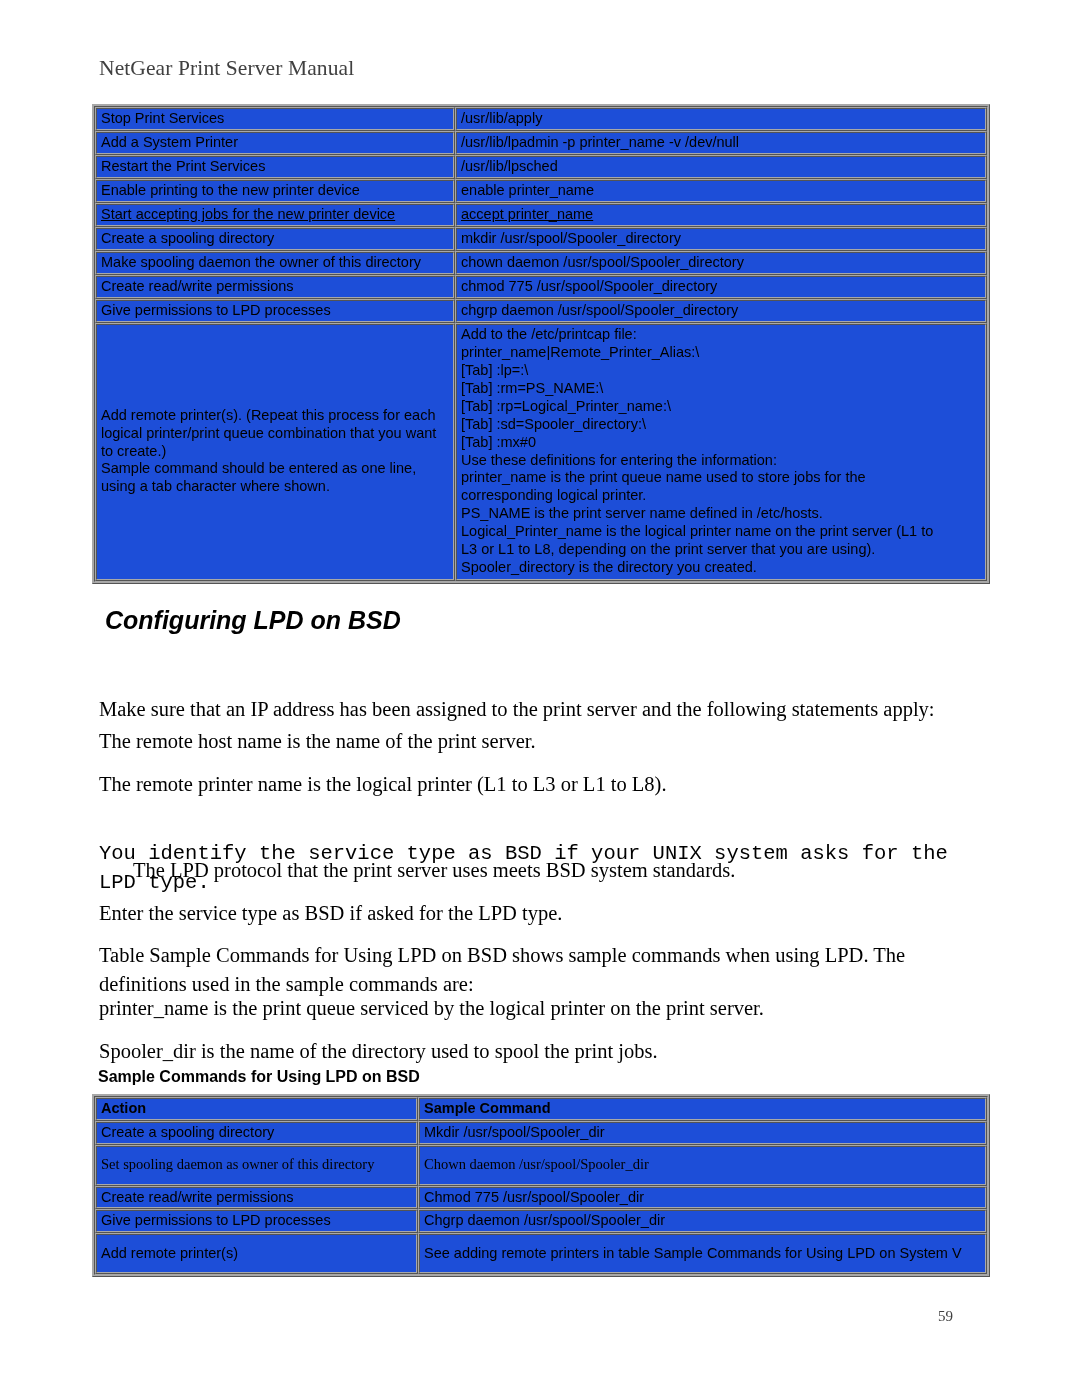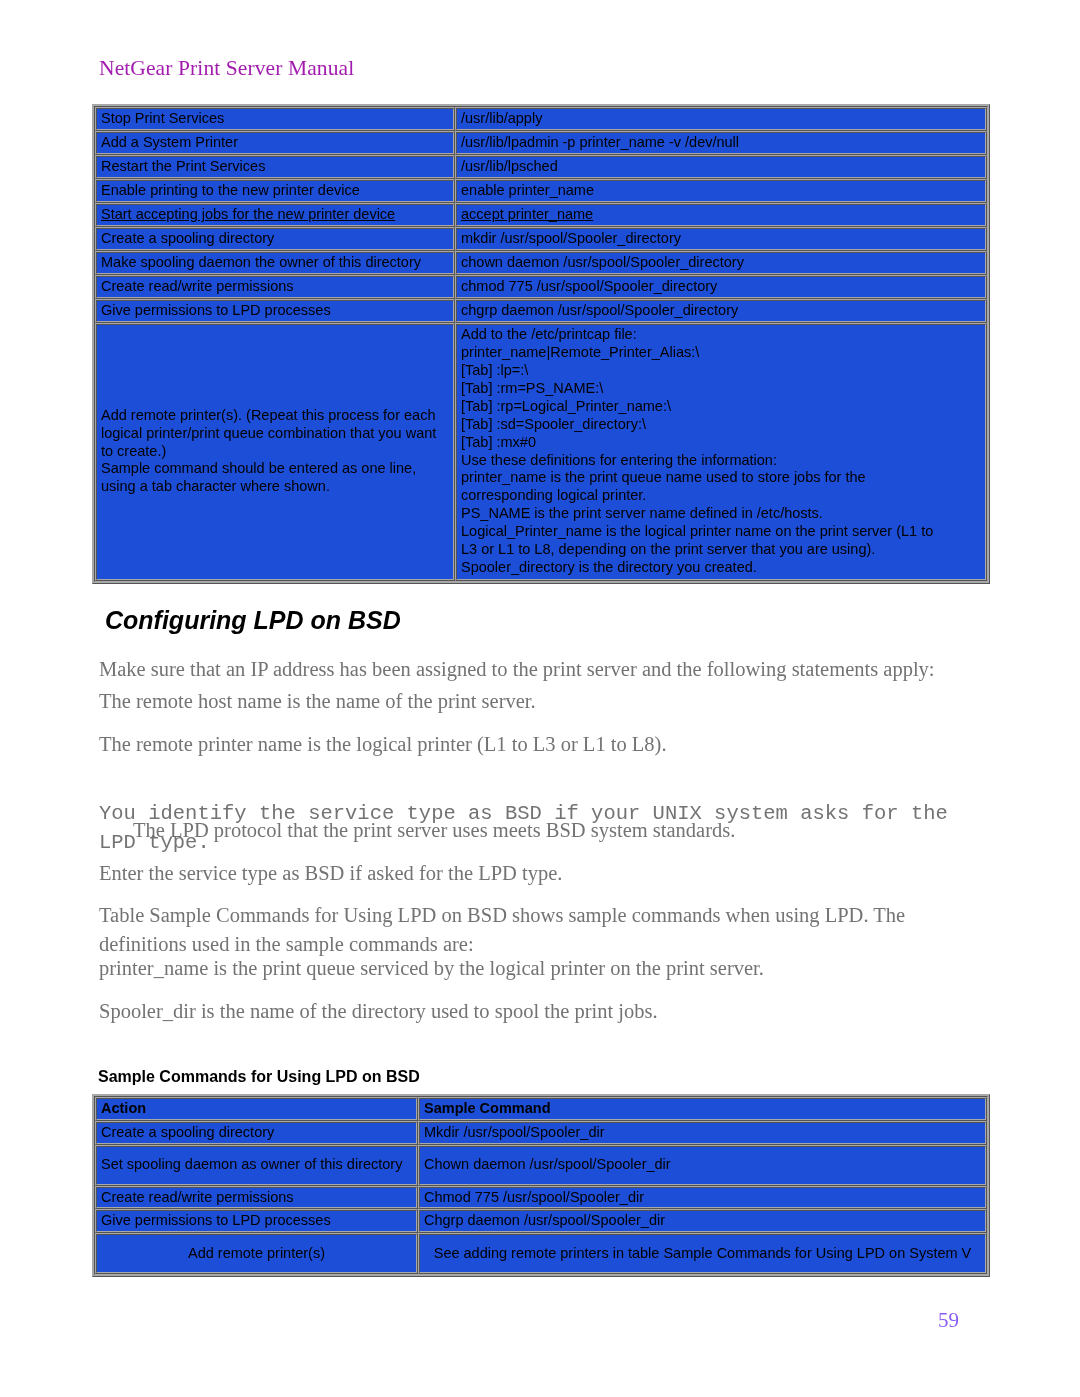--- a/index.html
+++ b/index.html
@@ -16,21 +16,21 @@
     font-family: "Liberation Serif", "DejaVu Serif", serif;
   }
 
   
   .running-header {
     position: absolute;
     left: 99px;
     top: 56px;
     font-family: "Liberation Serif", "DejaVu Serif", serif;
     font-size: 21.5px;
-    color: #a21caf;
+    color: #404040;
     letter-spacing: 0.1px;
     white-space: nowrap;
   }
 
   
   table.doc-table {
     border-collapse: separate;
     border-spacing: 0;
     table-layout: fixed;
     border: 3px ridge #a8a8a8;
@@ -87,44 +87,45 @@
     font-size: 25px;
     color: #000000;
     white-space: nowrap;
   }
 
   
   .body-para {
     position: absolute;
     font-family: "Liberation Serif", "DejaVu Serif", serif;
     font-size: 20.5px;
-    color: #737373;
+    color: #000000;
     line-height: 1.42;
+    margin-top: 40px;
   }
 
   
   .table-caption {
     position: absolute;
     left: 98px;
     top: 1068px;
     font-family: "Liberation Sans", "DejaVu Sans", sans-serif;
     font-weight: bold;
     font-size: 16px;
     color: #000000;
     white-space: nowrap;
   }
 
   
   .page-number {
     position: absolute;
     left: 938px;
     top: 1308px;
     font-family: "Liberation Serif", "DejaVu Serif", serif;
-    font-size: 21px;
-    color: #8b5cf6;
+    font-size: 15px;
+    color: #404040;
   }
 </style>
 </head>
 <body>
 
 <div class="page">
 
   <div class="running-header">NetGear Print Server Manual</div>
 
   <table class="doc-table" id="table-system-v">
@@ -213,33 +214,33 @@
     </colgroup>
     <tbody id="bsd-body">
         <tr style="height: 23px;">
           <td class="th-cell">Action</td>
           <td class="th-cell">Sample Command</td>
         </tr>
         <tr style="height: 23px;">
           <td>Create a spooling directory</td>
           <td>Mkdir /usr/spool/Spooler_dir</td>
         </tr>
-        <tr style="height: 41px;">
+        <tr style="height: 41px; font-family: Liberation Serif, serif;">
           <td>Set spooling daemon as owner of this directory</td>
           <td>Chown daemon /usr/spool/Spooler_dir</td>
         </tr>
         <tr style="height: 23px;">
           <td>Create read/write permissions</td>
           <td>Chmod 775 /usr/spool/Spooler_dir</td>
         </tr>
         <tr style="height: 23px;">
           <td>Give permissions to LPD processes</td>
           <td>Chgrp daemon /usr/spool/Spooler_dir</td>
         </tr>
-        <tr style="height: 41px; text-align: center;">
+        <tr style="height: 41px;">
           <td>Add remote printer(s)</td>
           <td>See adding remote printers in table Sample Commands for Using LPD on System V</td>
         </tr>
       </tbody>
   </table>
 
   <div class="page-number">59</div>
 
 </div>
 

